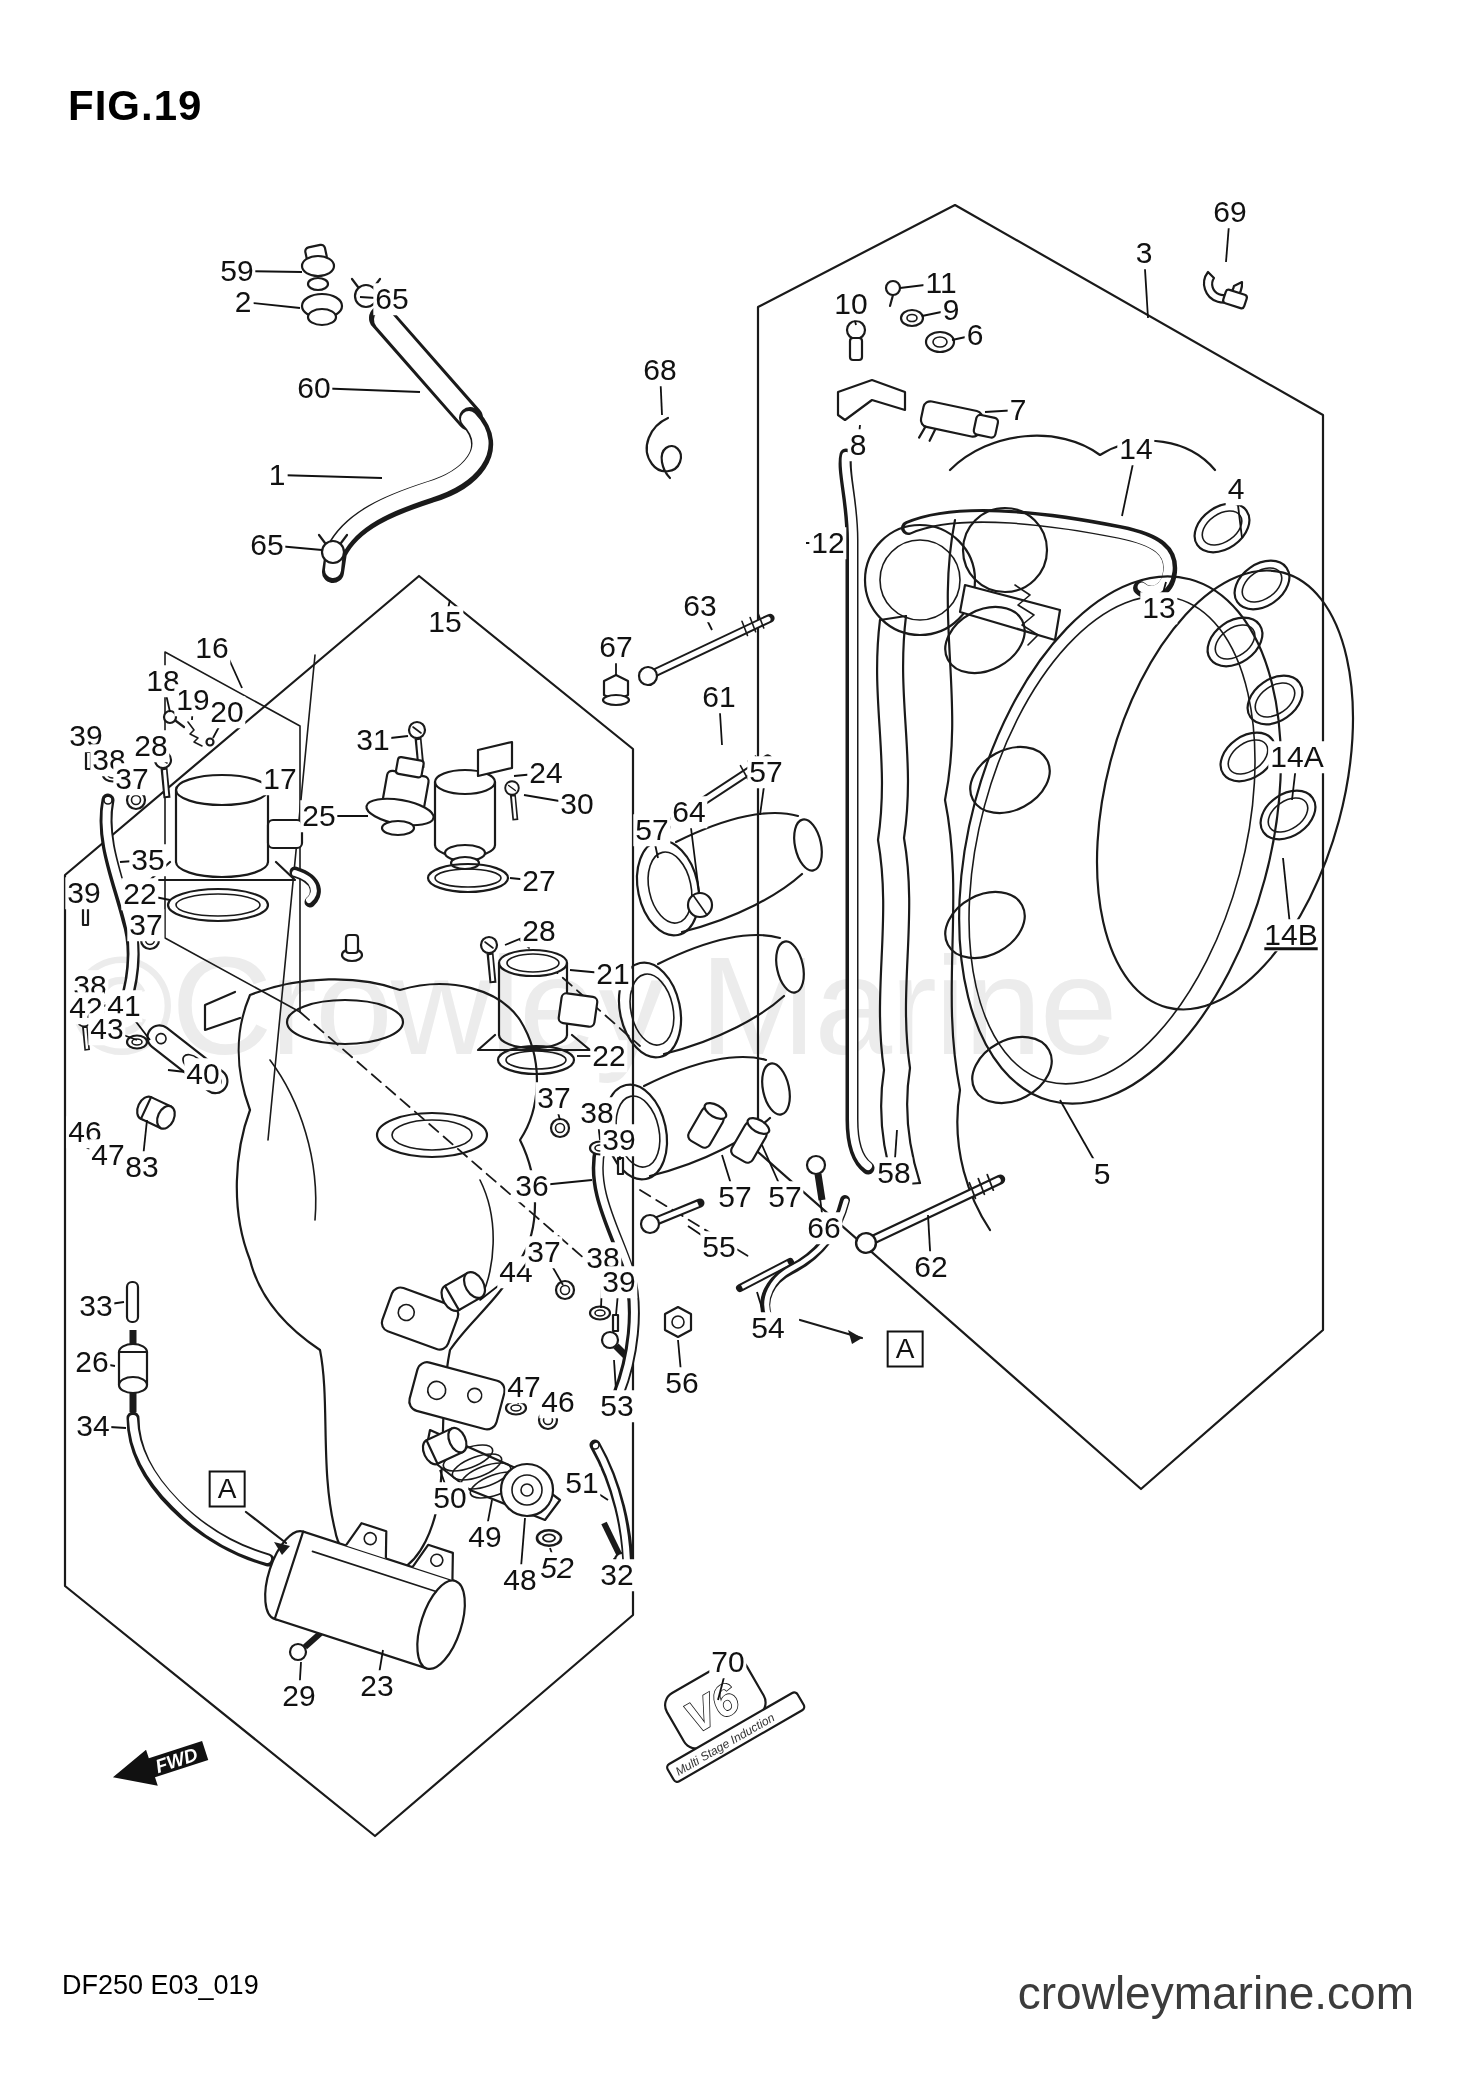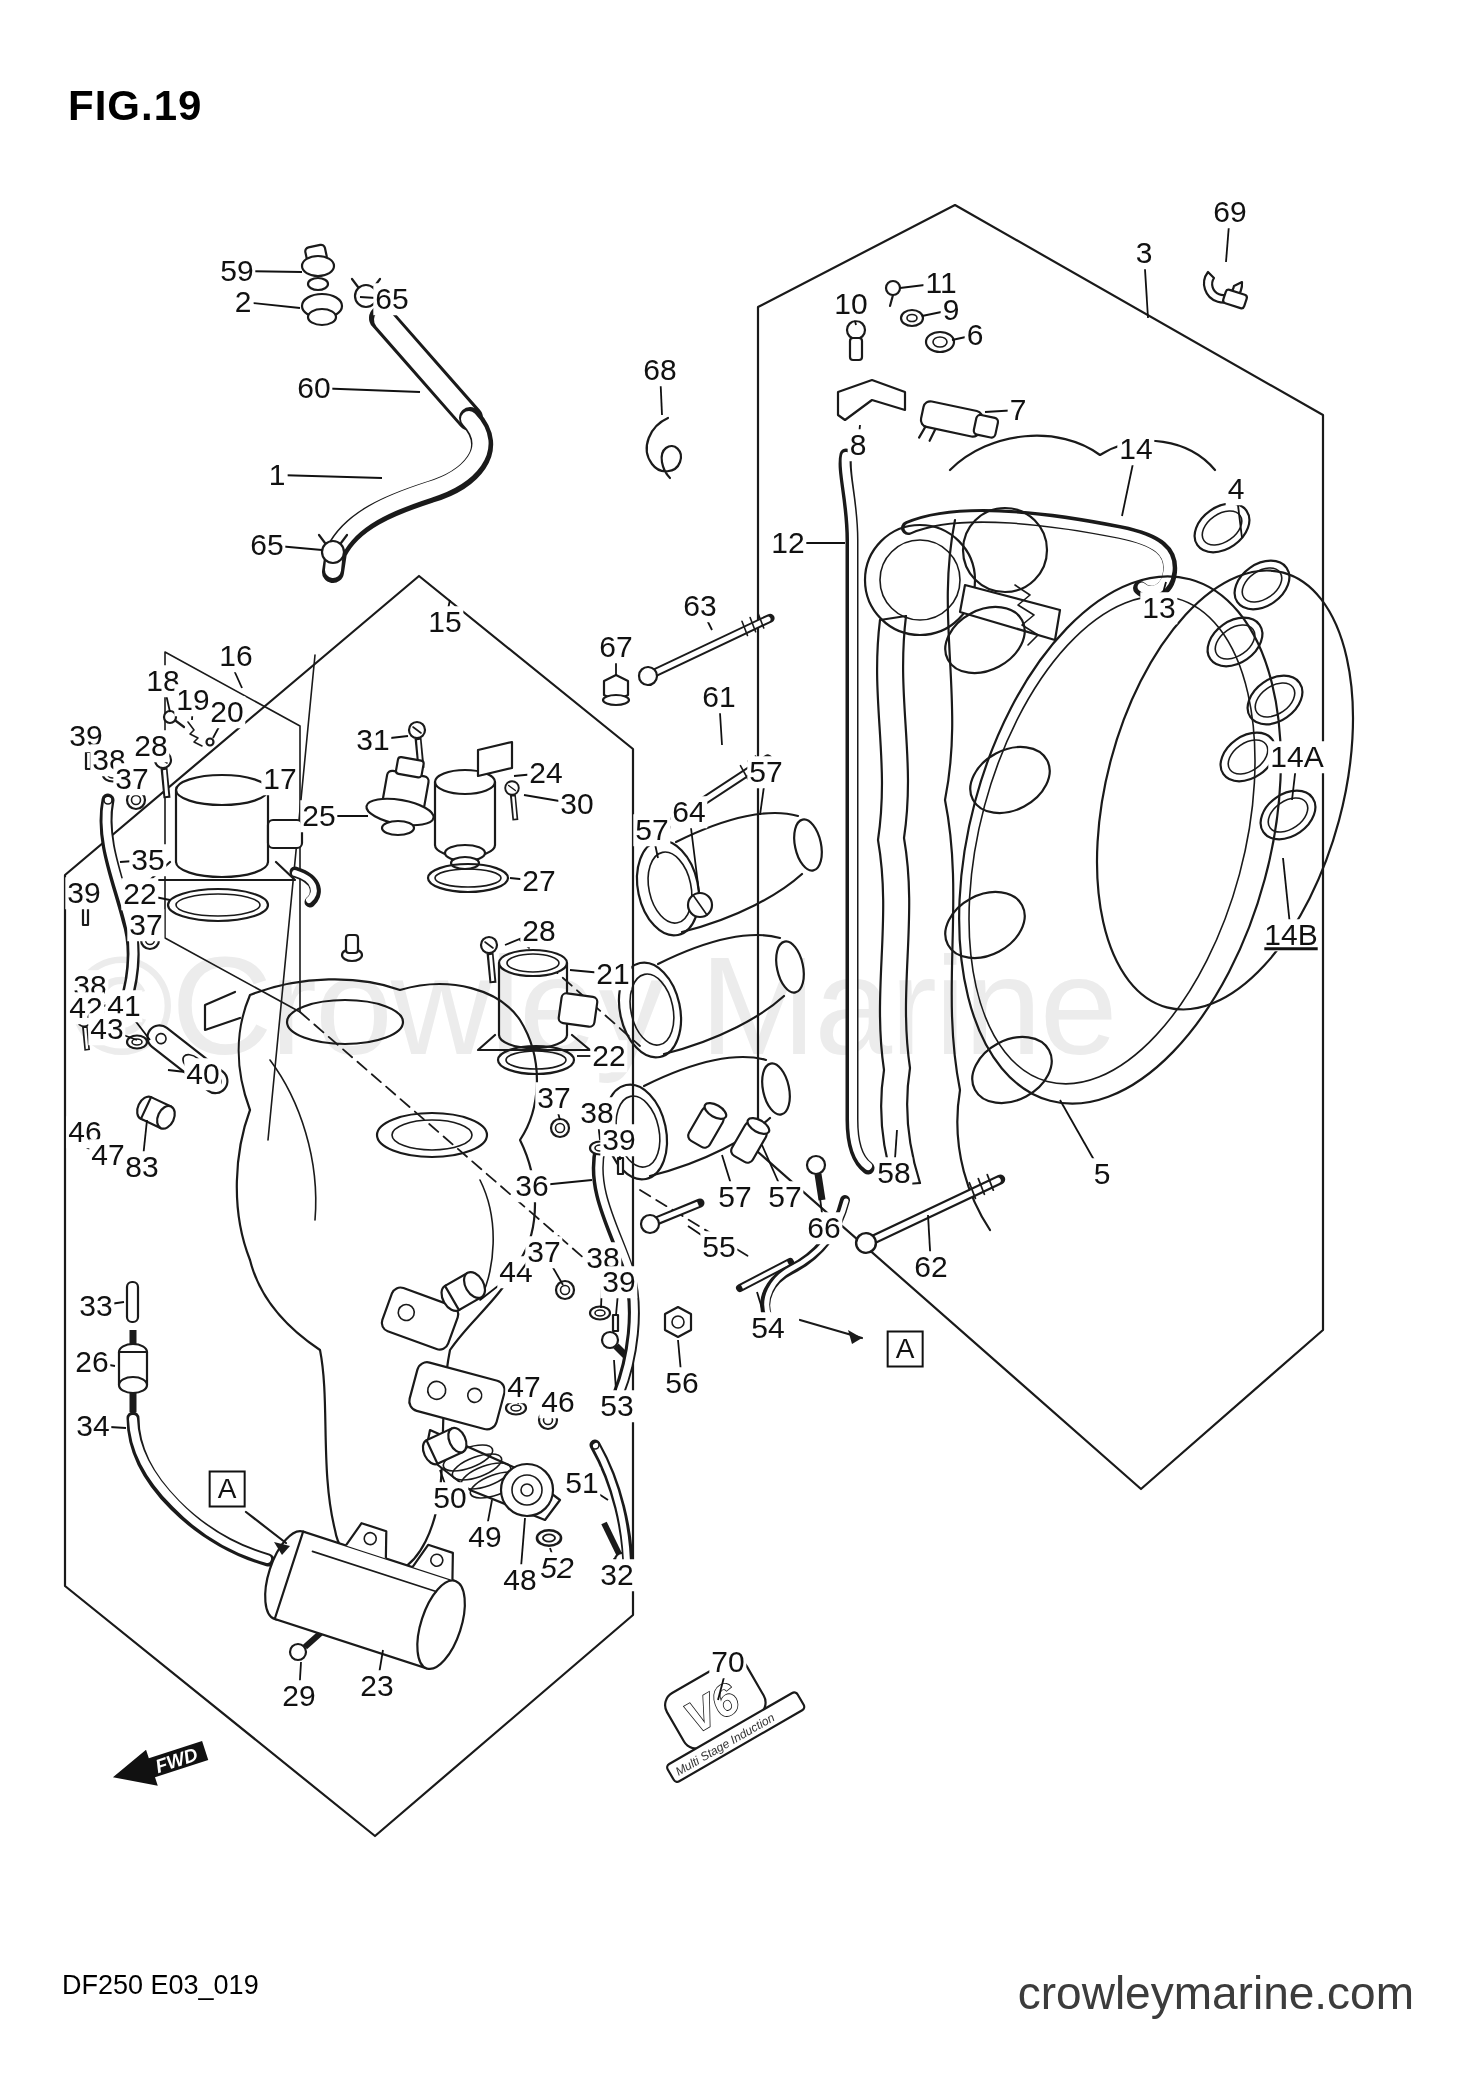--- a/index.html
+++ b/index.html
@@ -523,26 +523,26 @@
       <div class="callout" style="left: 267px; top: 545px;">65</div>
       <div class="callout" style="left: 660px; top: 370px;">68</div>
       <div class="callout" style="left: 851px; top: 304px;">10</div>
       <div class="callout" style="left: 941px; top: 283px;">11</div>
       <div class="callout" style="left: 951px; top: 310px;">9</div>
       <div class="callout" style="left: 975px; top: 335px;">6</div>
       <div class="callout" style="left: 1018px; top: 410px;">7</div>
       <div class="callout" style="left: 858px; top: 445px;">8</div>
       <div class="callout" style="left: 1144px; top: 253px;">3</div>
       <div class="callout" style="left: 1230px; top: 212px;">69</div>
-      <div class="callout" style="left: 788px; top: 543px; text-align: center;">12</div>
+      <div class="callout" style="left: 828px; top: 543px; text-align: center;">12</div>
       <div class="callout" style="left: 1136px; top: 449px;">14</div>
       <div class="callout" style="left: 1159px; top: 608px;">13</div>
       <div class="callout" style="left: 1236px; top: 489px;">4</div>
       <div class="callout" style="left: 445px; top: 622px;">15</div>
-      <div class="callout" style="left: 236px; top: 648px; margin-top: 8px;">16</div>
+      <div class="callout" style="left: 212px; top: 648px;">16</div>
       <div class="callout" style="left: 163px; top: 681px;">18</div>
       <div class="callout" style="left: 193px; top: 700px;">19</div>
       <div class="callout" style="left: 227px; top: 712px;">20</div>
       <div class="callout" style="left: 86px; top: 736px;">39</div>
       <div class="callout" style="left: 109px; top: 760px;">38</div>
       <div class="callout" style="left: 151px; top: 746px;">28</div>
       <div class="callout" style="left: 132px; top: 779px;">37</div>
       <div class="callout" style="left: 280px; top: 779px;">17</div>
       <div class="callout" style="left: 373px; top: 740px;">31</div>
       <div class="callout" style="left: 546px; top: 773px;">24</div>

